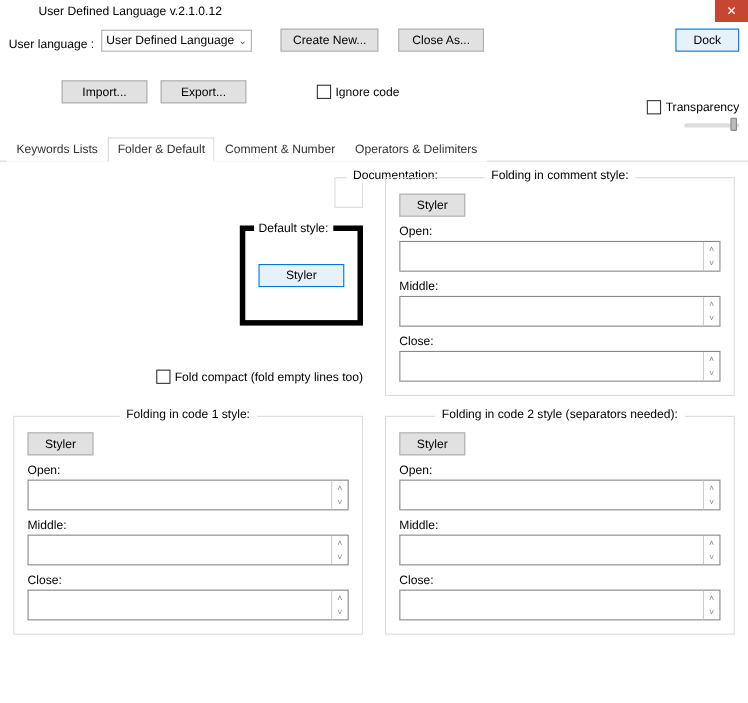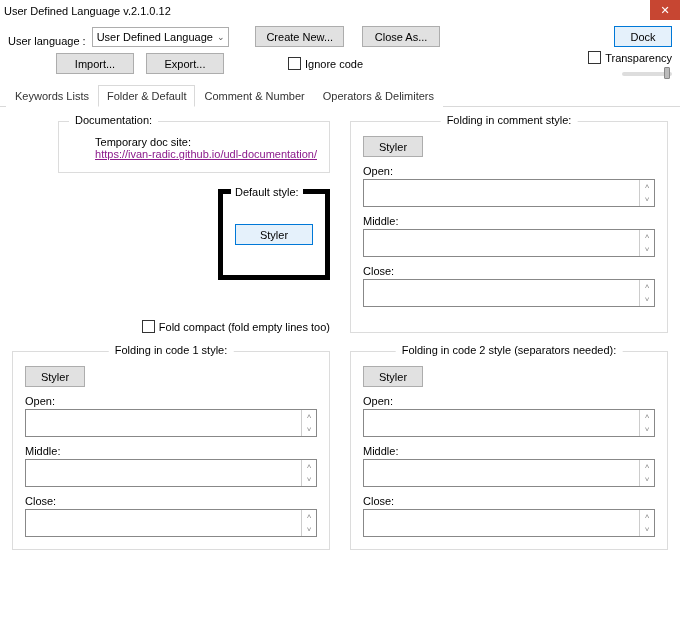--- a/index.html
+++ b/index.html
@@ -1,29 +1,29 @@
 <!DOCTYPE html>
 <html><head>
 <meta charset="utf-8">
 <style>
   * { box-sizing: border-box; font-family: "Segoe UI", Tahoma, sans-serif; font-size: 11px; }
   body { margin: 0; background: #fff; color: #000; }
   .window { width: 680px; height: 639px; position: relative; }
-  .titlebar { height: 22px; display: flex; align-items: center; padding: 0 0 0 4px; }
+  .titlebar { height: 22px; display: flex; align-items: center; padding: 0 0 0 4px; margin-left: 31px; }
   .titlebar .title { flex: 1; }
   .close-btn { width: 30px; height: 20px; background: #c74632; color: #fff; display: flex; align-items: center; justify-content: center; font-size: 12px; cursor: pointer; margin-top:-2px; }
   .toprow { display: flex; align-items: flex-end; padding: 4px 8px 2px 8px; gap: 6px; }
   .toprow .lbl {}
   .select { border: 1px solid #adadad; height: 20px; display: inline-flex; align-items: center; padding: 0 4px; background: #fff; gap: 4px; }
   .chevron { font-size: 9px; color: #555; }
   .btn { border: 1px solid #adadad; background: #e1e1e1; height: 21px; display: inline-flex; align-items: center; justify-content: center; padding: 0 10px; cursor: pointer; min-width: 78px; }
   .btn.small { min-width: 60px; }
   .btn.focus { border: 1px solid #0078d7; background:#e5f1fb;}
   .spacer { flex: 1; }
-  .dockwrap { display:flex; flex-direction:column; align-items:flex-end; gap:6px;}
+  .dockwrap { display:flex; flex-direction:column; align-items:flex-end; gap:6px;margin-top:40px;}
   .row2 { display: flex; align-items: center; padding: 2px 8px 8px 18px; gap: 12px; }
   .checkbox { display: inline-flex; align-items: center; gap: 4px; }
   .cb { width: 13px; height: 13px; border: 1px solid #333; background:#fff; }
   .tabs { display: flex; padding: 0 6px; border-bottom: 1px solid #d9d9d9; }
   .tab { padding: 4px 8px; border: 1px solid transparent; border-bottom:none; position:relative; top:1px; background:#fff; cursor:pointer; color:#333;}
   .tab.active { border-color: #d9d9d9; border-bottom:1px solid #fff; }
   .content { padding: 14px 12px 10px 12px; }
   .grid { display: grid; grid-template-columns: 1fr 1fr; gap: 18px 20px; }
   .group { border: 1px solid #dcdcdc; position: relative; padding: 14px 12px 12px 12px; }
   .group > .legend { position: absolute; top: -8px; left: 50%; transform: translateX(-50%); background: #fff; padding: 0 6px; white-space: nowrap; }
@@ -95,24 +95,20 @@
     <div class="tab">Comment &amp; Number</div>
     <div class="tab">Operators &amp; Delimiters</div>
   </div>
 
   <div class="content">
     <div class="grid">
 
       <div class="leftcol">
         <div class="group leftlegend">
           <span class="legend">Documentation:</span>
-          <div class="doc-body">
-            <div>Temporary doc site:</div>
-            <a href="#" class="link">https://ivan-radic.github.io/udl-documentation/</a>
-          </div>
         </div>
 
         <div class="defstyle">
           <span class="legend">Default style:</span>
           <div style="display:flex; justify-content:center;">
             <div class="btn focus">Styler</div>
           </div>
         </div>
 
         <label class="checkbox foldcompact">

